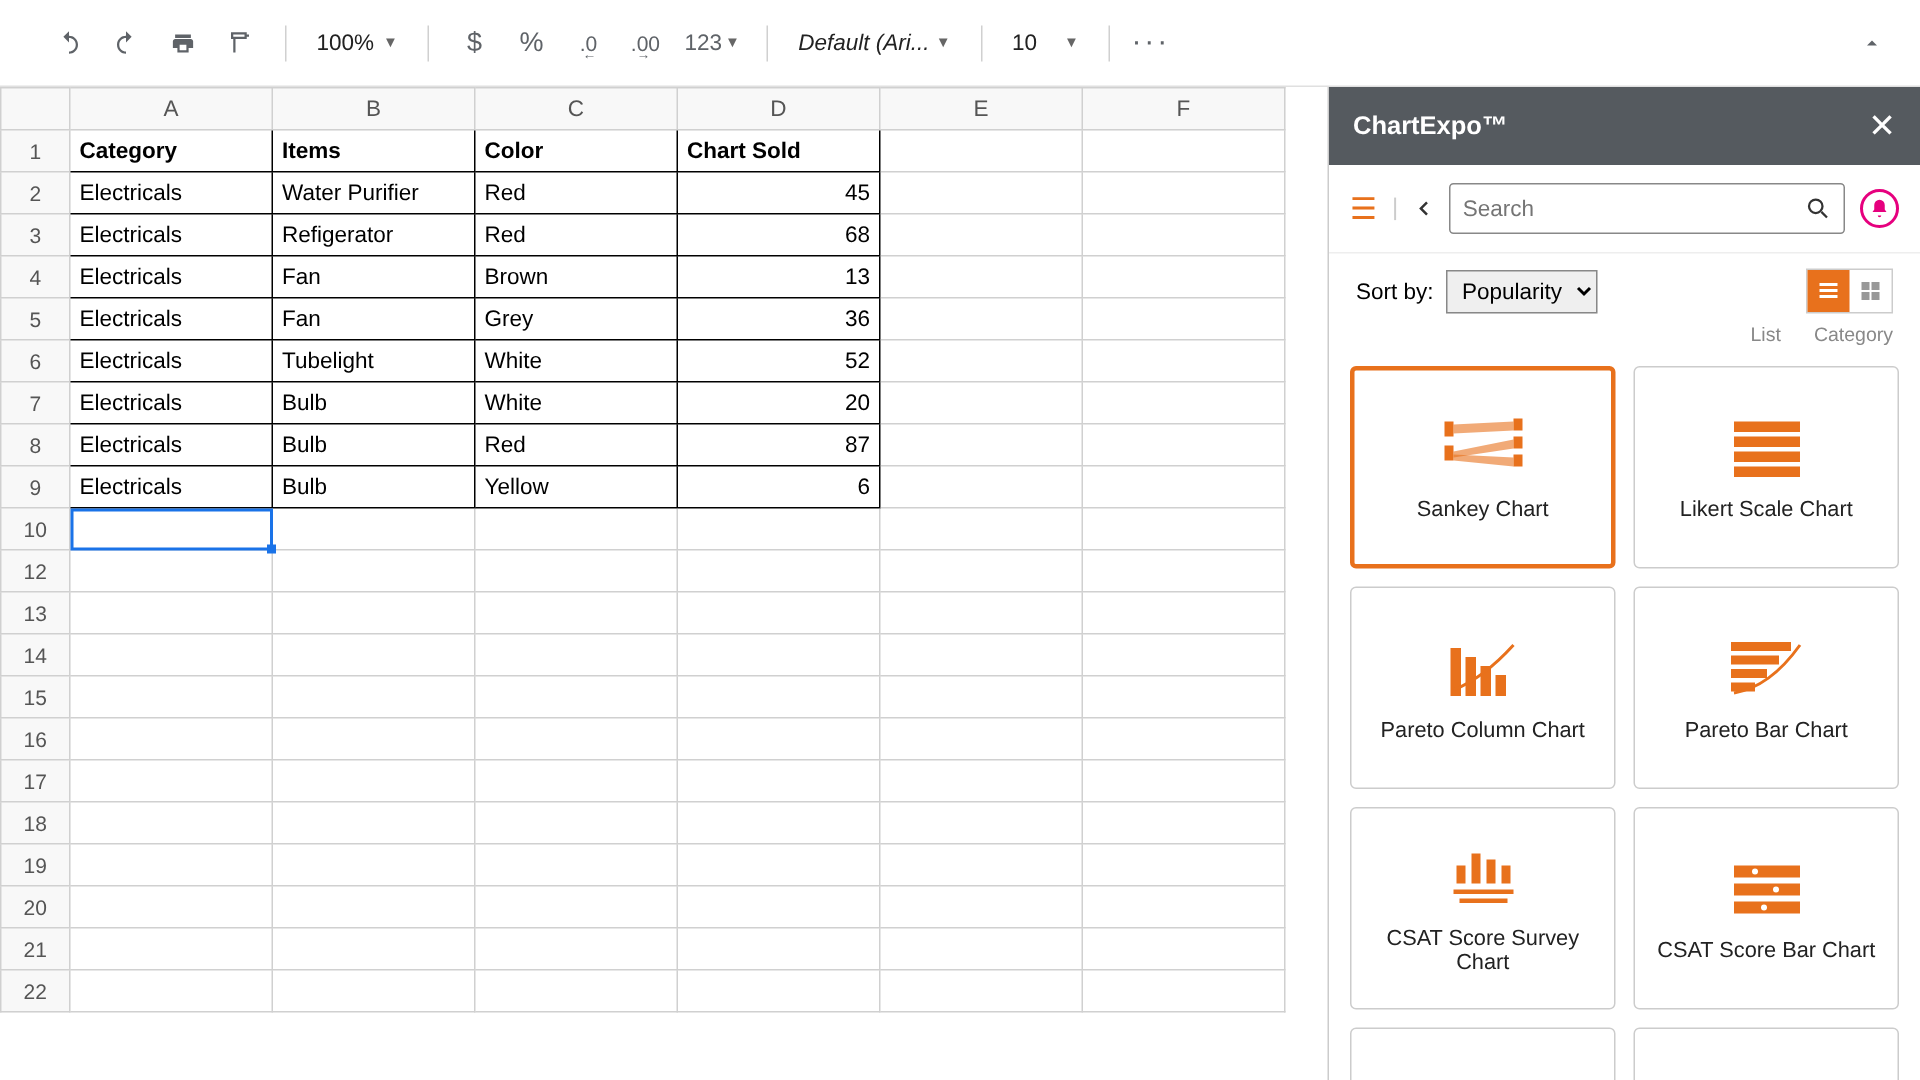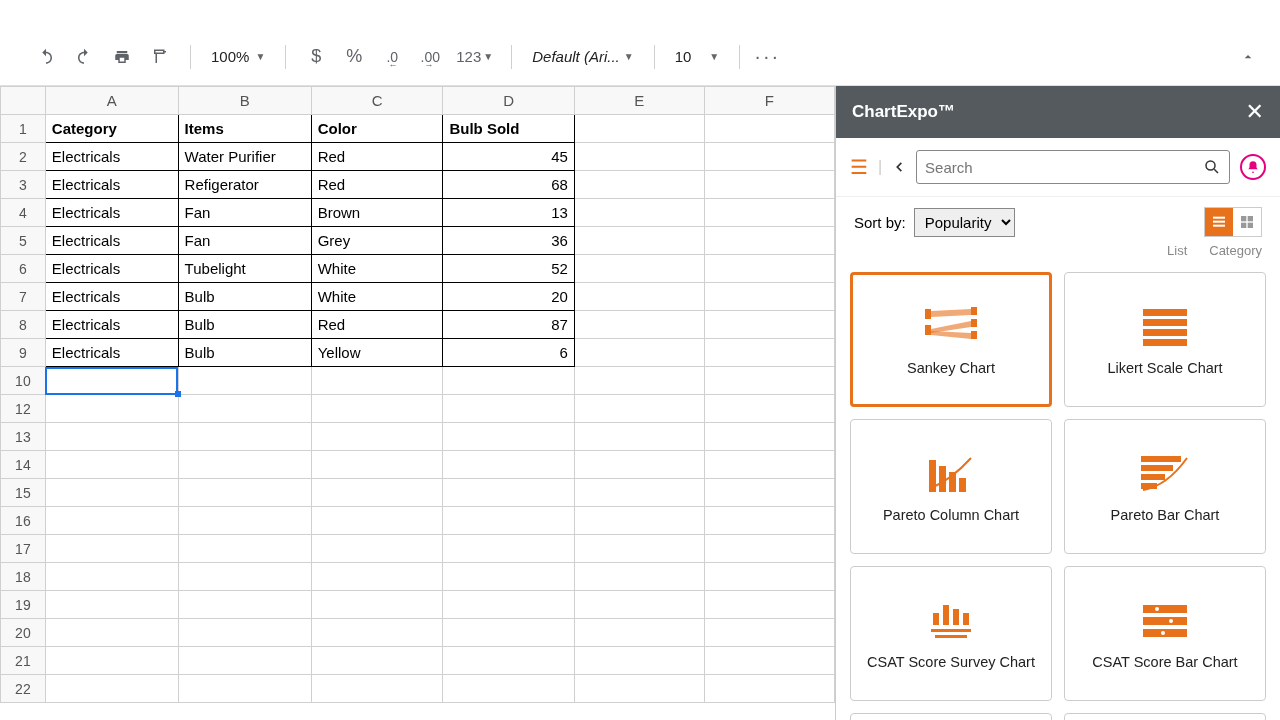--- a/index.html
+++ b/index.html
@@ -1,32 +1,32 @@
 <!DOCTYPE html>
 <html><head>
 <meta charset="utf-8">
 <style>
 * { margin:0; padding:0; box-sizing:border-box; font-family:Arial,sans-serif; }
 body { width:1280px; height:720px; overflow:hidden; background:#fff; display:flex; flex-direction:column; }
 
 
-.toolbar { height:58px; border-bottom:1px solid #e0e0e0; display:flex; align-items:center; padding:0 14px 0 30px; gap:6px; color:#5f6368;margin-top:28px; }
+.toolbar { height:58px; border-bottom:1px solid #e0e0e0; display:flex; align-items:center; padding:0 14px 0 30px; gap:6px; color:#5f6368; }
 .tbtn { width:32px; height:32px; display:flex; align-items:center; justify-content:center; cursor:pointer; border-radius:3px; font-size:18px; }
 .tsep { width:1px; height:24px; background:#d0d0d0; margin:0 8px; }
 .zoom { display:flex; align-items:center; gap:6px; font-size:15px; color:#222; padding:0 6px; }
 .font-sel { display:flex; align-items:center; gap:4px; font-size:15px; color:#222; min-width:110px; justify-content:space-between; padding:0 6px;font-style:italic; }
 .size-sel { display:flex; align-items:center; gap:18px; font-size:15px; color:#222; padding:0 6px; }
 .caret { font-size:10px; color:#666; }
 .spacer { flex:1; }
 .chev-up { font-size:18px; cursor:pointer; padding:4px 10px; }
 
 
 .main { flex:1; display:flex; overflow:hidden; }
 .sheet-wrap { flex:1; overflow:auto; position:relative; }
-.panel { width:445px; background:#fff; display:flex; flex-direction:column; border-left:1px solid #ccc; }
+.panel { width:395px; background:#fff; display:flex; flex-direction:column; border-left:1px solid #ccc; }
 
 
 table.sheet { border-collapse:collapse; table-layout:fixed; }
 .sheet th, .sheet td { border:1px solid #d0d0d0; font-size:15px; }
 .sheet .corner { width:46px; height:28px; background:#f8f8f8; }
 .sheet thead th { background:#f8f8f8; color:#555; font-weight:normal; height:28px; }
 .sheet tbody th { background:#f8f8f8; color:#555; font-weight:normal; width:46px; height:28px; font-size:14px; }
 .sheet td { padding:4px 6px; height:28px; }
 .colA{width:135px}.colB{width:135px}.colC{width:135px}.colD{width:135px}.colE{width:135px}.colF{width:135px}
 .hdr-cell { font-weight:bold; border:1px solid #000 !important; }
@@ -142,21 +142,21 @@
             <th class="colE">E</th>
             <th class="colF">F</th>
           </tr>
         </thead>
         <tbody>
           <tr>
             <th>1</th>
             <td class="hdr-cell">Category</td>
             <td class="hdr-cell">Items</td>
             <td class="hdr-cell">Color</td>
-            <td class="hdr-cell">Bulb Sold</td>
+            <td class="hdr-cell">Chart Sold</td>
             <td class=""></td>
             <td class=""></td>
           </tr>
           <tr>
             <th>2</th>
             <td class="data-cell">Electricals</td>
             <td class="data-cell">Water Purifier</td>
             <td class="data-cell">Red</td>
             <td class="data-cell num">45</td>
             <td class=""></td>

